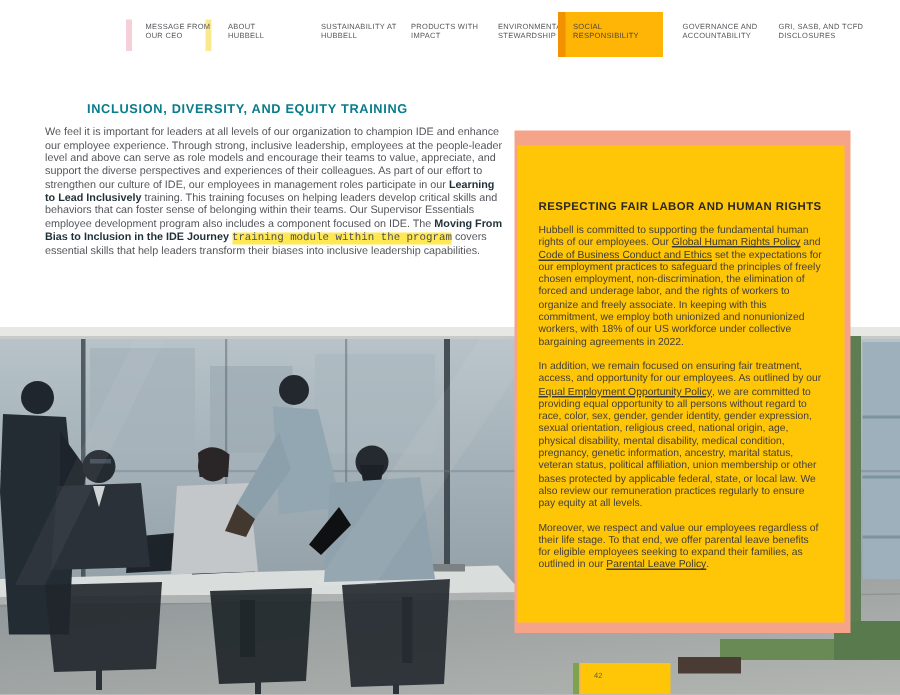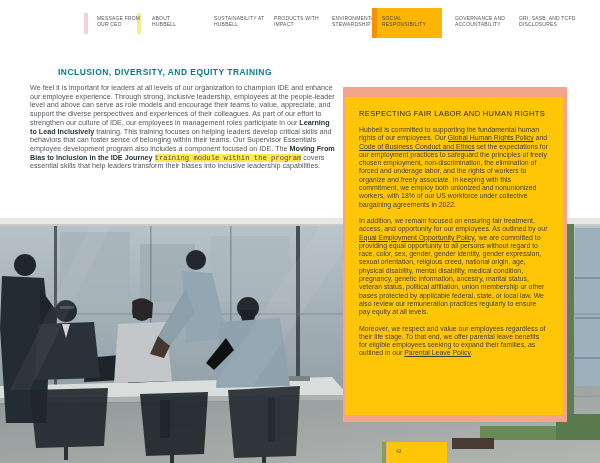--- a/index.html
+++ b/index.html
@@ -34,22 +34,22 @@
 
   
   .photo{position:absolute;left:0;top:218px;width:600px;height:245px;z-index:1;}
   .photo svg{display:block;}
 
   
   .callout-shadow{position:absolute;left:343px;top:87px;width:224px;height:335px;
     background:var(--salmon);z-index:2;}
   .callout{position:absolute;left:345px;top:97px;width:218px;height:318px;
     background:var(--callout-yellow);z-index:3;padding:12px 14px 0 14px;}
-  .callout h2{font-size:7.6px;letter-spacing:.3px;font-weight:normal;color:var(--callout-title);
-    margin-bottom:8px;}
+  .callout h2{font-size:7.6px;letter-spacing:.3px;font-weight:bold;color:var(--callout-title);
+    margin-bottom:8px;margin-top:24px;}
   .callout p{font-size:6.9px;line-height:8.3px;color:var(--callout-text);margin-bottom:8px;}
   .callout .rt-a{color:#3E3A30;font-weight:500;}
 
   
   .page-badge{position:absolute;left:382px;top:442px;width:65px;height:21px;z-index:4;display:flex;}
   .badge-green{width:4px;height:21px;background:var(--badge-green);}
   .badge-body{flex:1;background:var(--callout-yellow);border-left:1px solid var(--salmon);
     font-size:5px;color:#5D5B45;padding:6px 0 0 9px;}
 </style>
 </head>

